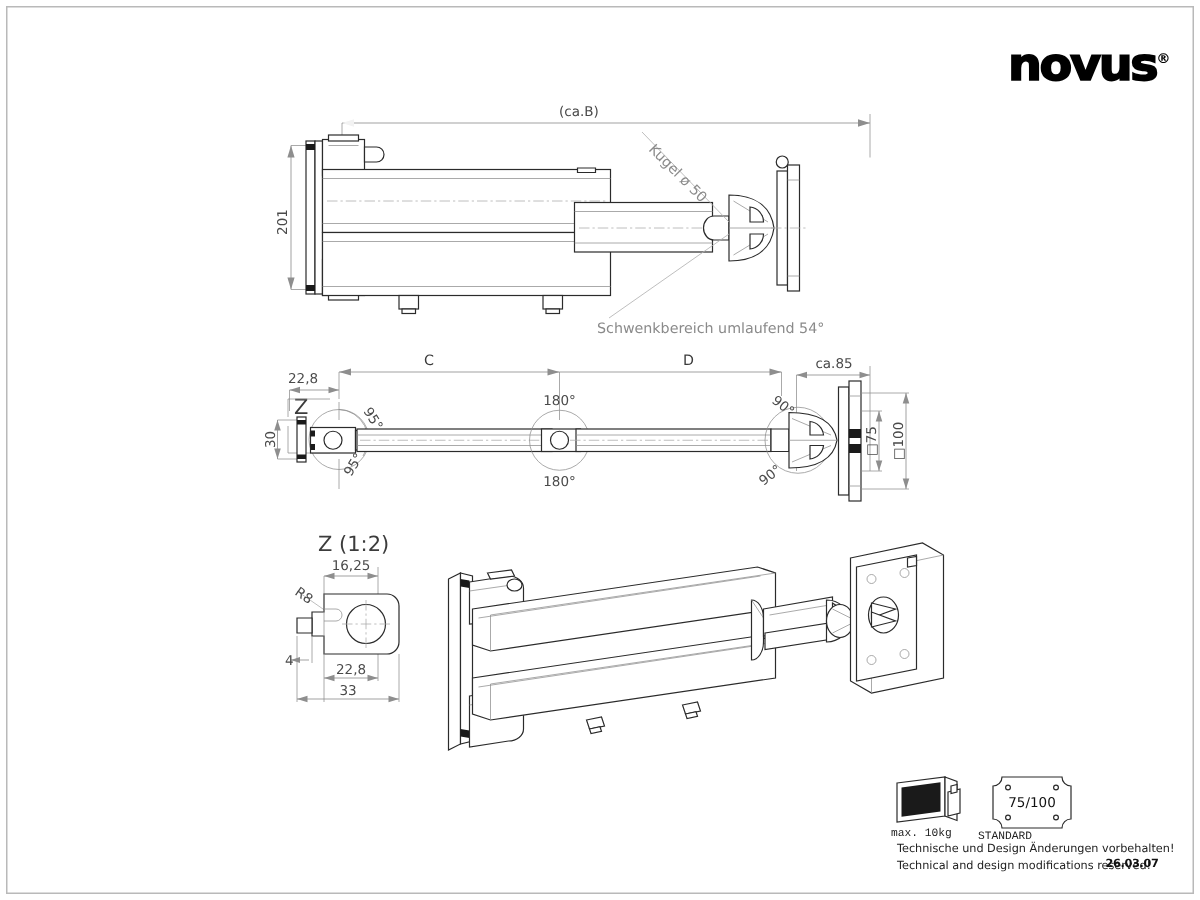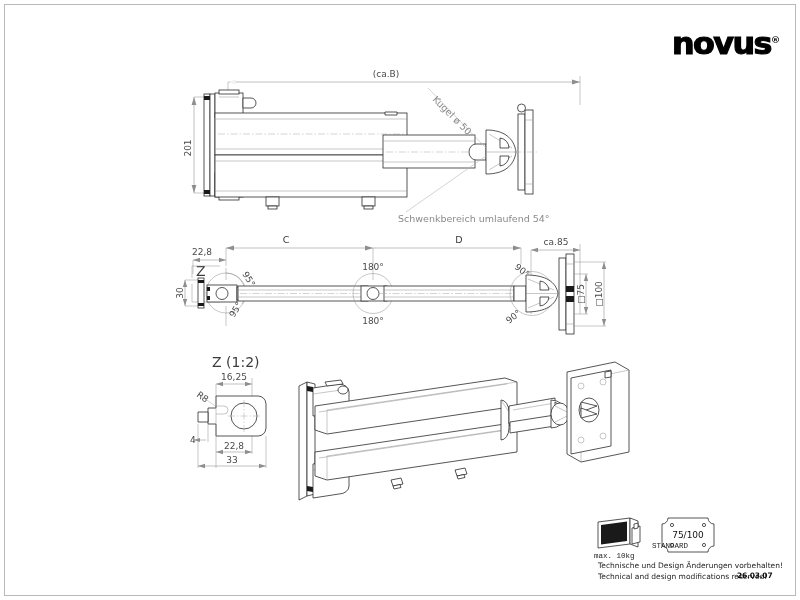--- a/index.html
+++ b/index.html
@@ -439,21 +439,21 @@
 
     <svg width="56" height="40" viewBox="0 0 56 40" style="position:absolute;left:66px;top:0;">
       <path class="fillw ln" d="M8,2 L48,2 a6,6 0 0 0 6,6 L54,30 a6,6 0 0 0 -6,6 L8,36
                                  a6,6 0 0 0 -6,-6 L2,8 a6,6 0 0 0 6,-6 Z"></path>
       <circle class="ln" cx="12" cy="9" r="1.6" fill="#1a1a1a"></circle>
       <circle class="ln" cx="44" cy="9" r="1.6" fill="#1a1a1a"></circle>
       <circle class="ln" cx="12" cy="29" r="1.6" fill="#1a1a1a"></circle>
       <circle class="ln" cx="44" cy="29" r="1.6" fill="#1a1a1a"></circle>
       <text x="28" y="22" text-anchor="middle" style="font-family:'DejaVu Sans','Liberation Sans',sans-serif;font-size:9px;fill:#111;">75/100</text>
     </svg>
-    <div class="icon-cap" style="position:absolute;left:58px;top:26px;width:72px;">STANDARD</div>
+    <div class="icon-cap" style="position:absolute;left:58px;top:38px;width:72px;">STANDARD</div>
   </div>
 
   <div class="disc">
     <div>Technische und Design Änderungen vorbehalten!</div>
     <div>Technical and design modifications reserved!</div>
   </div>
   <div class="datecode">26.03.07</div>
 
 </div>
 

